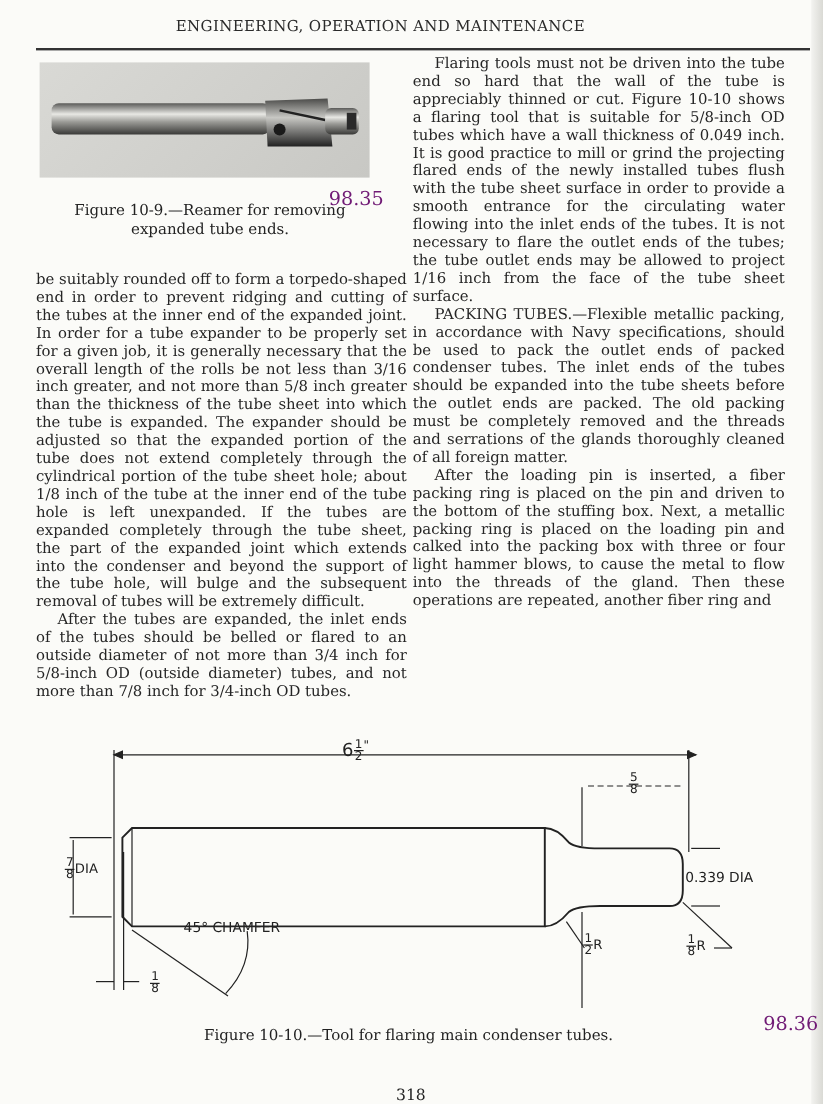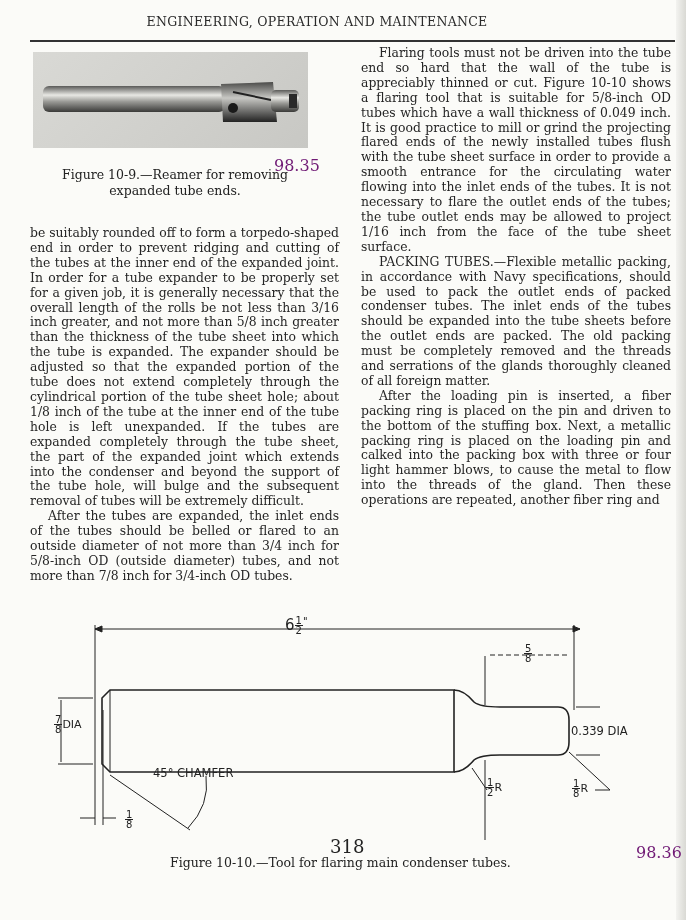--- a/index.html
+++ b/index.html
@@ -30,21 +30,21 @@
   }
   .col p { margin: 0; }
   .col p.indent { text-indent: 18px; }
   .col p.gap { }
 
   .drawing { position: absolute; left: 40px; top: 600px; width: 600px; height: 250px; }
   .dim-text { position: absolute; font-family: "DejaVu Sans", "Liberation Sans", sans-serif; color: #222; }
   .frac { display: inline-block; text-align: center; vertical-align: middle; line-height: 9px; font-size: 10px; }
   .frac .n { display: block; border-bottom: 1px solid #222; padding: 0 1px; }
   .frac .d { display: block; }
-  .page-num { position: absolute; top: 836px; left: 330px; font-size: 18px; }
+  .page-num { position: absolute; top: 906px; left: 330px; font-size: 13px; }
 </style>
 </head>
 <body>
 
 <div class="edge"></div>
 
 <div class="running-head">ENGINEERING, OPERATION AND MAINTENANCE</div>
 <div class="rule"></div>
 
 <div class="photo">
@@ -74,21 +74,21 @@
 <div class="caption" style="left:40px; top:167px; width:270px;">
   <div>Figure 10-9.—Reamer for removing</div>
   <div>expanded tube ends.</div>
 </div>
 
 <div class="col" style="left:30px; top:226px; width:309px;">
   <p>be suitably rounded off to form a torpedo-shaped end in order to prevent ridging and cutting of the tubes at the inner end of the expanded joint. In order for a tube expander to be properly set for a given job, it is generally necessary that the overall length of the rolls be not less than 3/16 inch greater, and not more than 5/8 inch greater than the thickness of the tube sheet into which the tube is expanded. The expander should be adjusted so that the expanded portion of the tube does not extend completely through the cylindrical portion of the tube sheet hole; about 1/8 inch of the tube at the inner end of the tube hole is left unexpanded. If the tubes are expanded completely through the tube sheet, the part of the expanded joint which extends into the condenser and beyond the support of the tube hole, will bulge and the subsequent removal of tubes will be extremely difficult.</p>
   <p class="indent">After the tubes are expanded, the inlet ends of the tubes should be belled or flared to an outside diameter of not more than 3/4 inch for 5/8-inch OD (outside diameter) tubes, and not more than 7/8 inch for 3/4-inch OD tubes.</p>
 </div>
 
-<div class="col" style="left:361px; top:46px; width:310px;">
+<div class="col" style="left:344px; top:46px; width:310px;">
   <p class="indent">Flaring tools must not be driven into the tube end so hard that the wall of the tube is appreciably thinned or cut. Figure 10-10 shows a flaring tool that is suitable for 5/8-inch OD tubes which have a wall thickness of 0.049 inch. It is good practice to mill or grind the projecting flared ends of the newly installed tubes flush with the tube sheet surface in order to provide a smooth entrance for the circulating water flowing into the inlet ends of the tubes. It is not necessary to flare the outlet ends of the tubes; the tube outlet ends may be allowed to project 1/16 inch from the face of the tube sheet surface.</p>
   <p class="indent gap">PACKING TUBES.—Flexible metallic packing, in accordance with Navy specifications, should be used to pack the outlet ends of packed condenser tubes. The inlet ends of the tubes should be expanded into the tube sheets before the outlet ends are packed. The old packing must be completely removed and the threads and serrations of the glands thoroughly cleaned of all foreign matter.</p>
   <p class="indent">After the loading pin is inserted, a fiber packing ring is placed on the pin and driven to the bottom of the stuffing box. Next, a metallic packing ring is placed on the loading pin and calked into the packing box with three or four light hammer blows, to cause the metal to flow into the threads of the gland. Then these operations are repeated, another fiber ring and</p>
 </div>
 
 <div class="drawing">
   <svg width="600" height="250" style="position:absolute;left:0;top:0;">
     <g stroke="#222" fill="none" stroke-width="1">
 
       <line x1="55" y1="29" x2="540" y2="29"></line>

